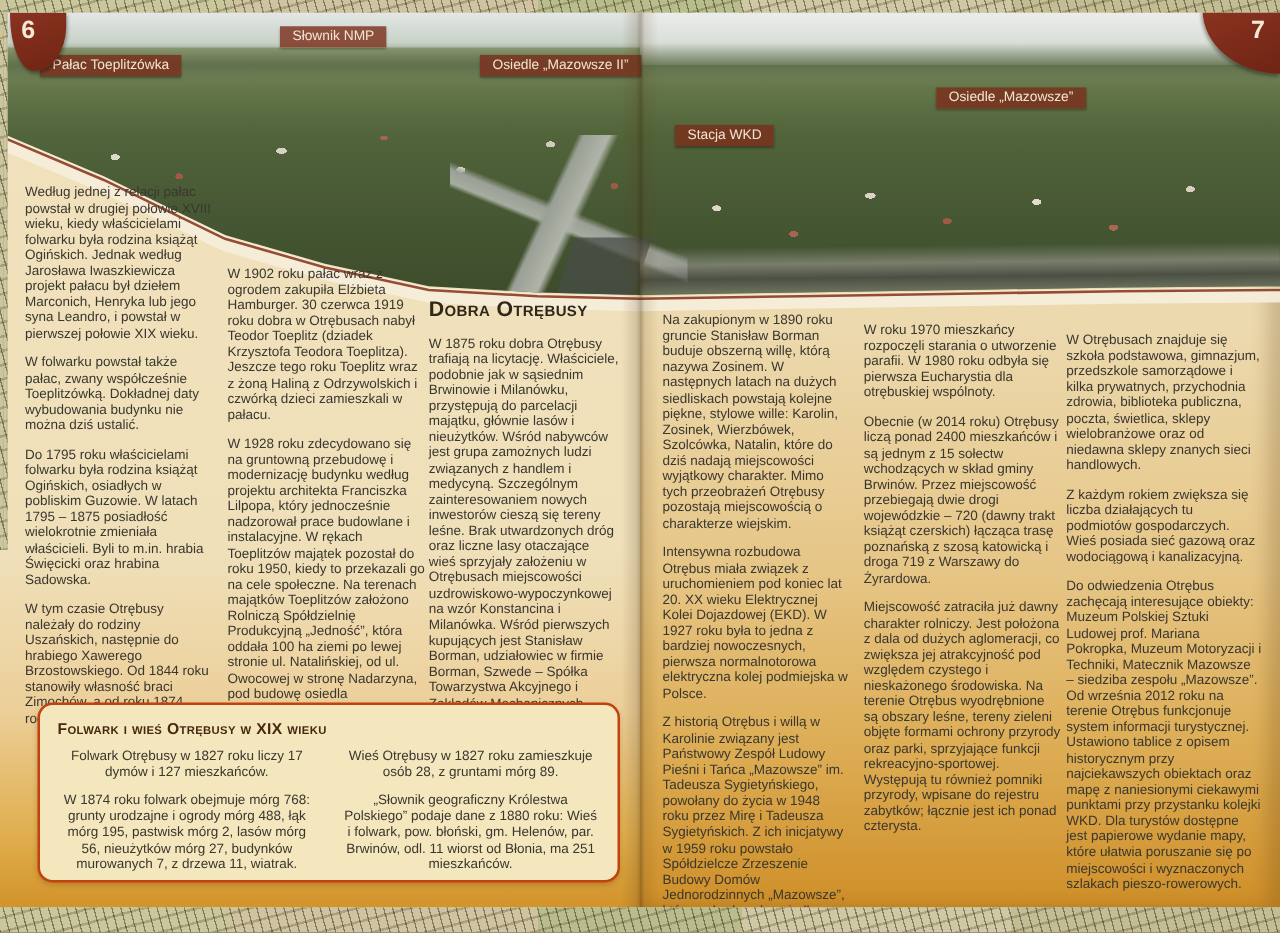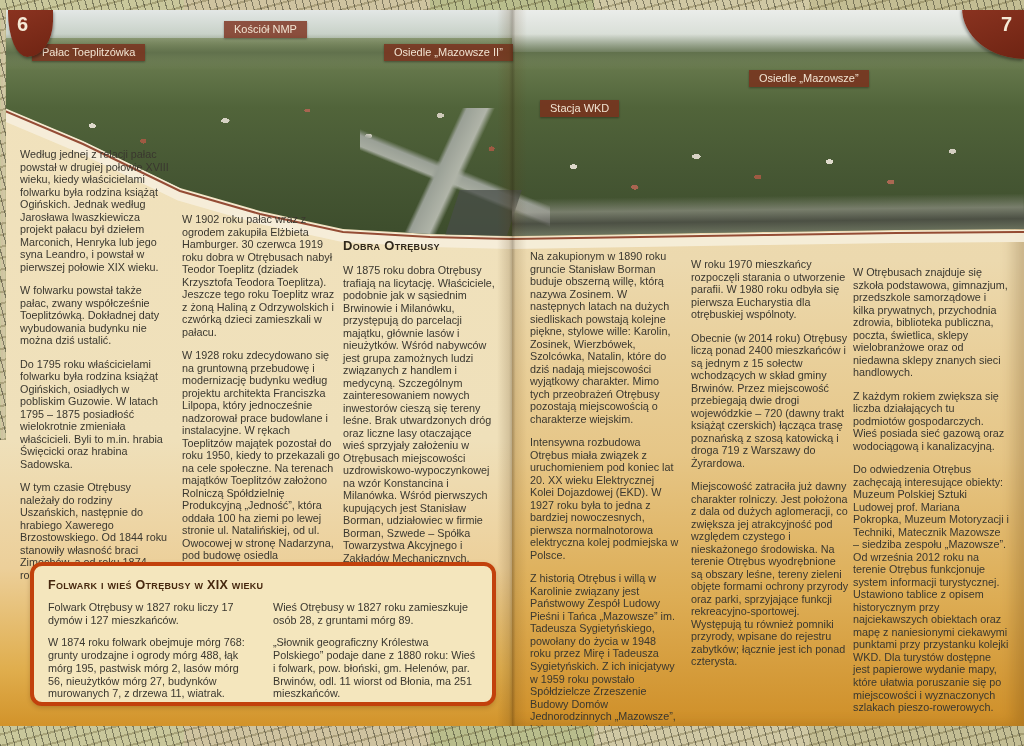--- a/index.html
+++ b/index.html
@@ -73,36 +73,36 @@
   .badge.right-badge{right:0;top:8px;width:50px;height:46px;border-radius:0 0 0 100%;
     align-items:flex-start;justify-content:flex-end;padding:5px 12px 0 0;box-shadow:-1px 2px 3px rgba(0,0,0,.35);}
 
   
   .photo-label{position:absolute;z-index:3;background:rgba(122,45,26,.80);color:#f2e4d2;
     font-size:11px;padding:2px 10px 3px;white-space:nowrap;box-shadow:0 1px 2px rgba(0,0,0,.35);}
 
   
   .col{position:absolute;z-index:2;color:#3a372f;font-size:10.8px;line-height:1.16;}
   .col p{margin:0 0 11px;}
-  .col-heading{font-variant:small-caps;font-weight:700;font-size:13px;color:#2f271b;
+  .col-heading{font-variant:small-caps;font-weight:700;font-size:17px;color:#2f271b;
     letter-spacing:.3px;margin:0 0 11px;}
   .c1{left:20px;top:148px;width:150px;}
   .c2{left:182px;top:213px;width:158px;}
   .c3{left:343px;top:238px;width:152px;}
   .c4{left:530px;top:250px;width:150px;}
   .c5{left:691px;top:258px;width:158px;}
   .c6{left:853px;top:266px;width:156px;}
 
   
   .fact-box{position:absolute;left:30px;top:562px;width:466px;height:144px;z-index:3;
-    background:#f4e6bd;border:4px solid #c2410c;border-radius:12px;
+    background:#f4e6bd;border:2px solid #c2410c;border-radius:12px;
     box-shadow:0 2px 4px rgba(90,50,10,.25);padding:12px 14px;box-sizing:border-box;}
   .fact-box .box-title{font-variant:small-caps;font-weight:700;font-size:12.5px;color:#46280f;
     letter-spacing:.3px;margin:0 0 9px;}
-  .fact-box .box-cols{display:flex;gap:20px;color:#3a372f;font-size:10.8px;line-height:1.18;}
+  .fact-box .box-cols{display:flex;gap:20px;color:#3a372f;font-size:10.8px;line-height:1.18;text-align:center;}
   .fact-box .box-col{width:218px;}
   .fact-box p{margin:0 0 10px;}
 </style>
 </head>
 <body>
 
 <div class="scan">
 
   <div class="page left"></div>
   <div class="page right"></div>
@@ -119,21 +119,21 @@
 
   <svg class="edge-svg" viewBox="0 0 1024 300">
     <polyline points="0,106 83,141 180,188 260,211 343,229 430,234 512,236 640,234 768,232 896,230 1024,229" fill="none" stroke="#f6eedb" stroke-width="12" opacity="0.9" transform="translate(0,7)"></polyline>
     <polyline points="0,101 83,136 180,183 260,206 343,224 430,229 512,231 640,229 768,227 896,225 1024,224" fill="none" stroke="#8a3a22" stroke-width="2" opacity="0.9" transform="translate(0,8)"></polyline>
   </svg>
 
   <div class="badge left-badge">6</div>
   <div class="badge right-badge">7</div>
 
   <div class="photo-label" style="left:32px;top:44px;">Pałac Toeplitzówka</div>
-  <div class="photo-label" style="left:224px;top:21px;">Kościół NMP</div>
+  <div class="photo-label" style="left:224px;top:21px;">Słownik NMP</div>
   <div class="photo-label" style="left:384px;top:44px;">Osiedle „Mazowsze II”</div>
   <div class="photo-label" style="left:540px;top:100px;">Stacja WKD</div>
   <div class="photo-label" style="left:749px;top:70px;">Osiedle „Mazowsze”</div>
 
   <div class="col c1">
     <p>Według jednej z relacji pałac powstał w drugiej połowie XVIII wieku, kiedy właścicielami folwarku była rodzina książąt Ogińskich. Jednak według Jarosława Iwaszkiewicza projekt pałacu był dziełem Marconich, Henryka lub jego syna Leandro, i powstał w pierwszej połowie XIX wieku.</p>
     <p>W folwarku powstał także pałac, zwany współcześnie Toeplitzówką. Dokładnej daty wybudowania budynku nie można dziś ustalić.</p>
     <p>Do 1795 roku właścicielami folwarku była rodzina książąt Ogińskich, osiadłych w pobliskim Guzowie. W latach 1795 – 1875 posiadłość wielokrotnie zmieniała właścicieli. Byli to m.in. hrabia Święcicki oraz hrabina Sadowska.</p>
     <p>W tym czasie Otrębusy należały do rodziny Uszańskich, następnie do hrabiego Xawerego Brzostowskiego. Od 1844 roku stanowiły własność braci Zimochów, a od roku 1874 rodziny Skrzyńskich.</p>
   </div>

